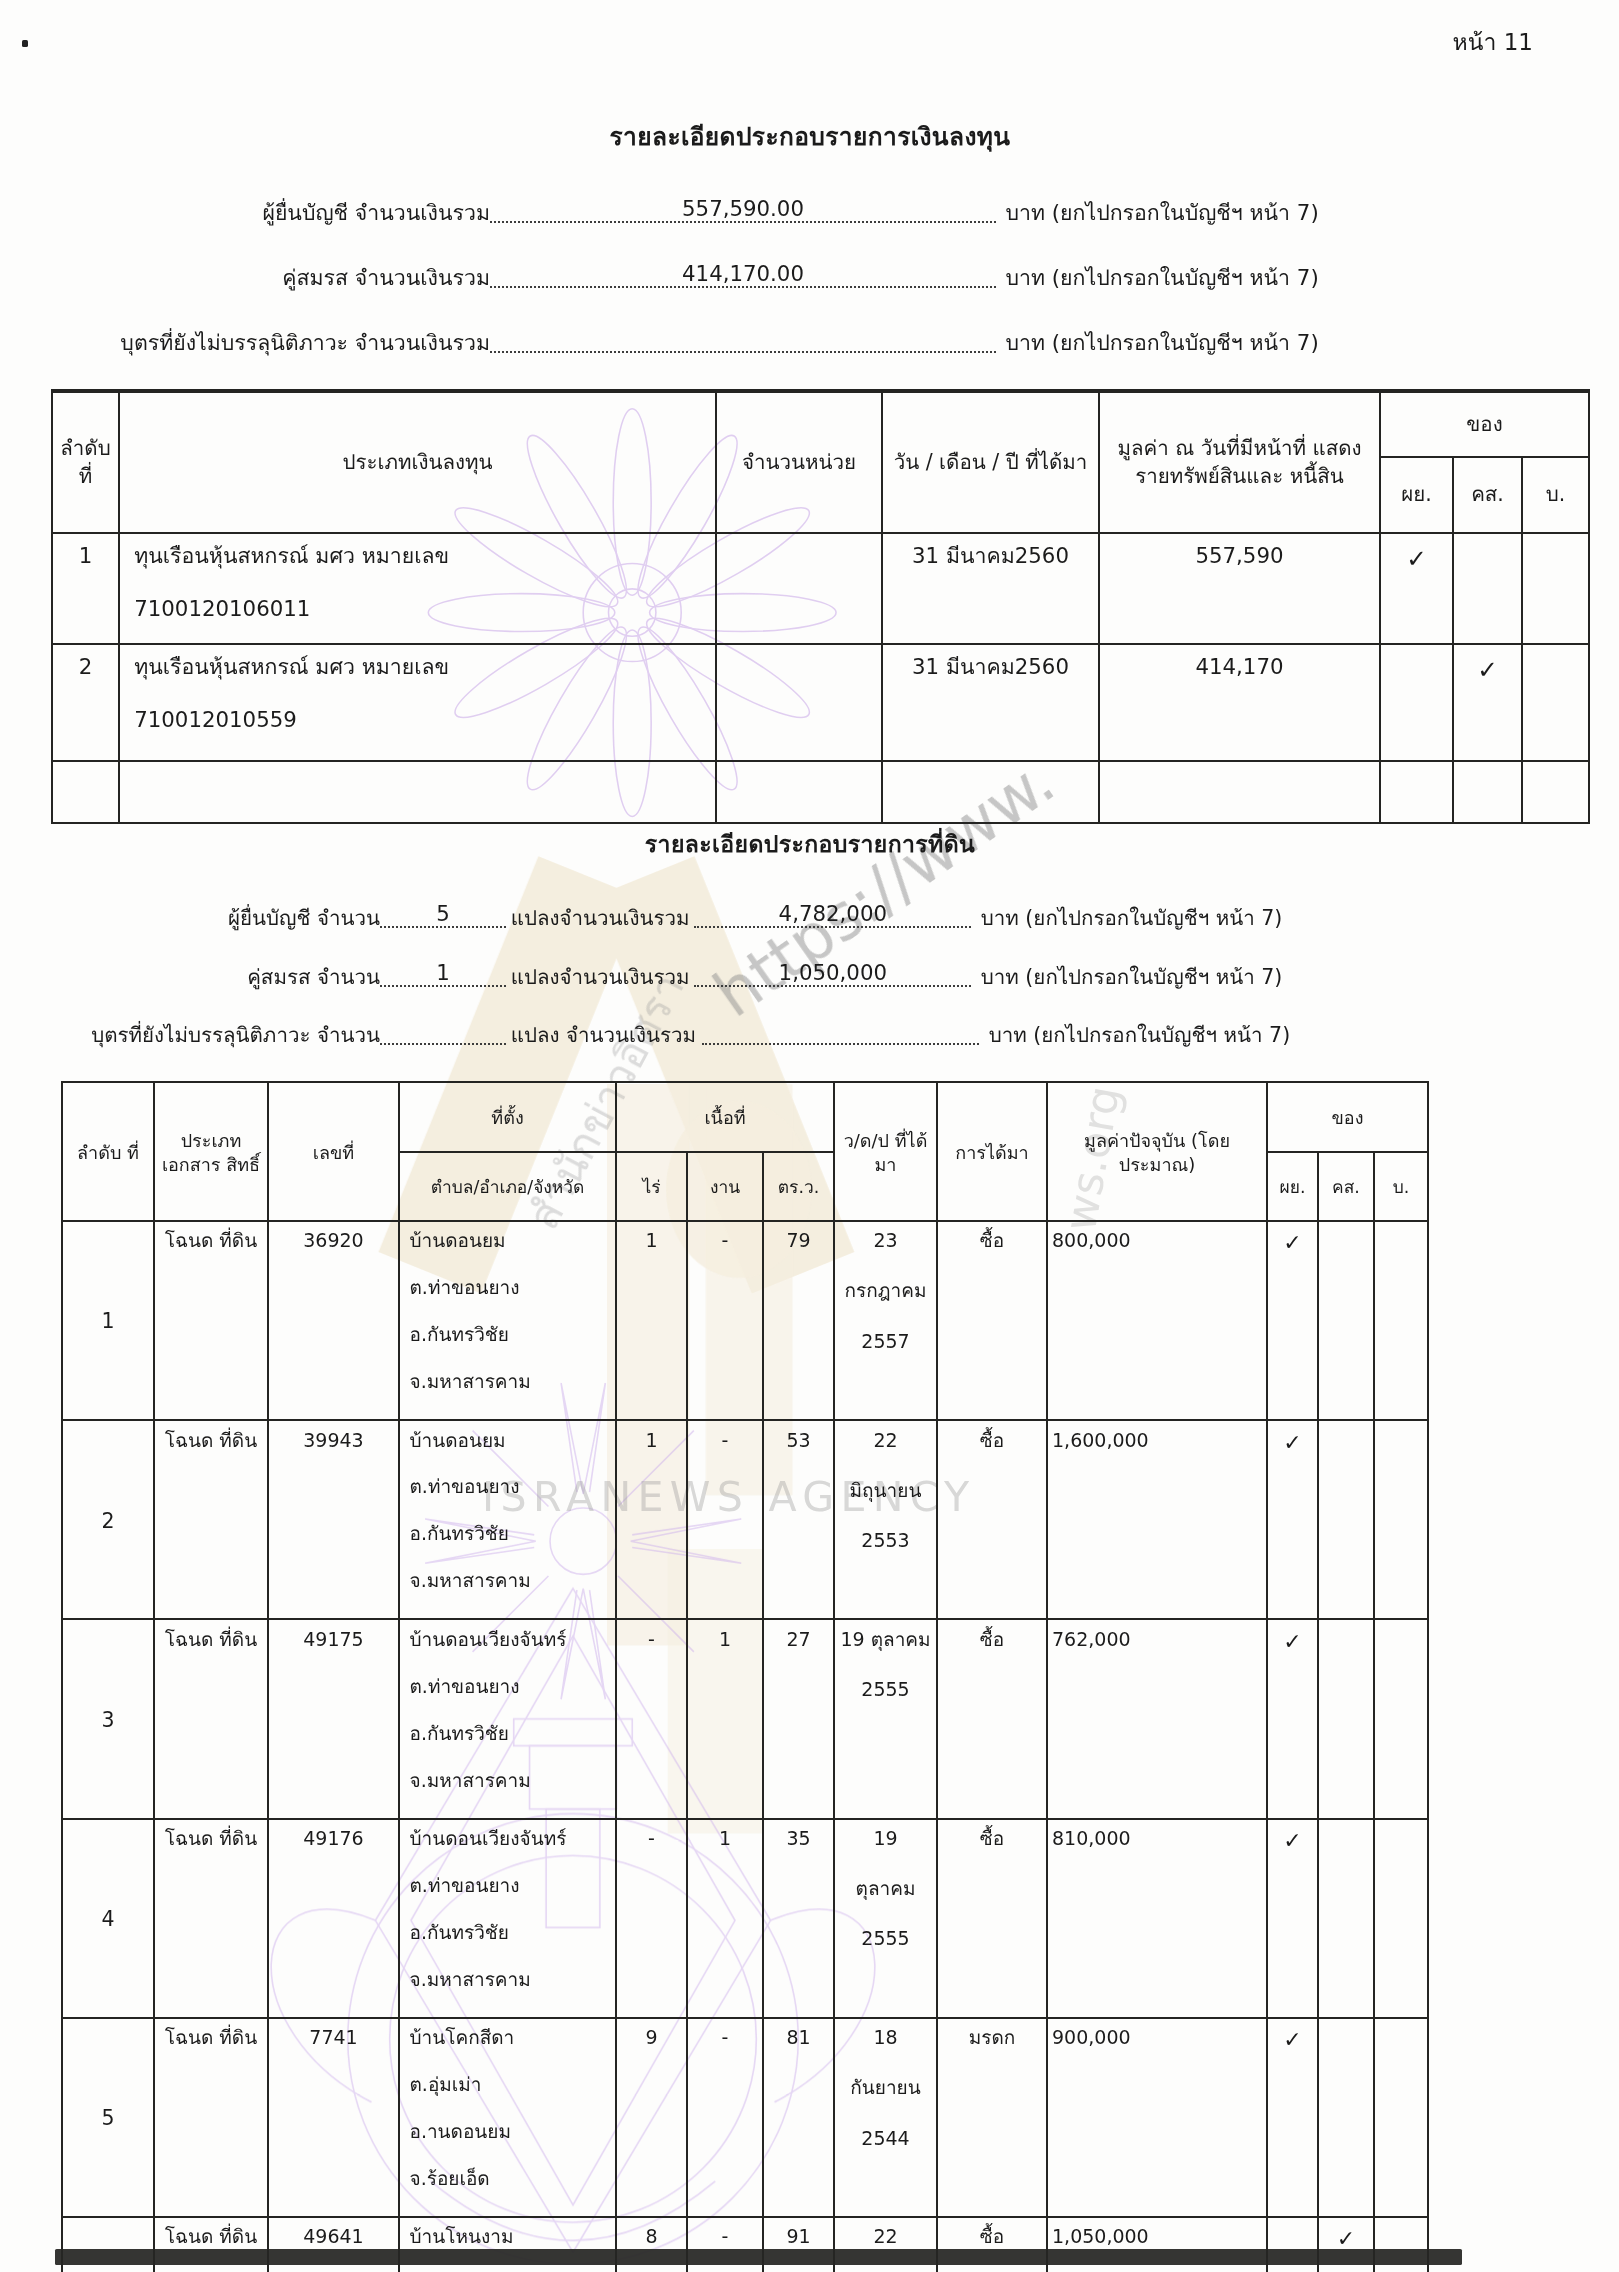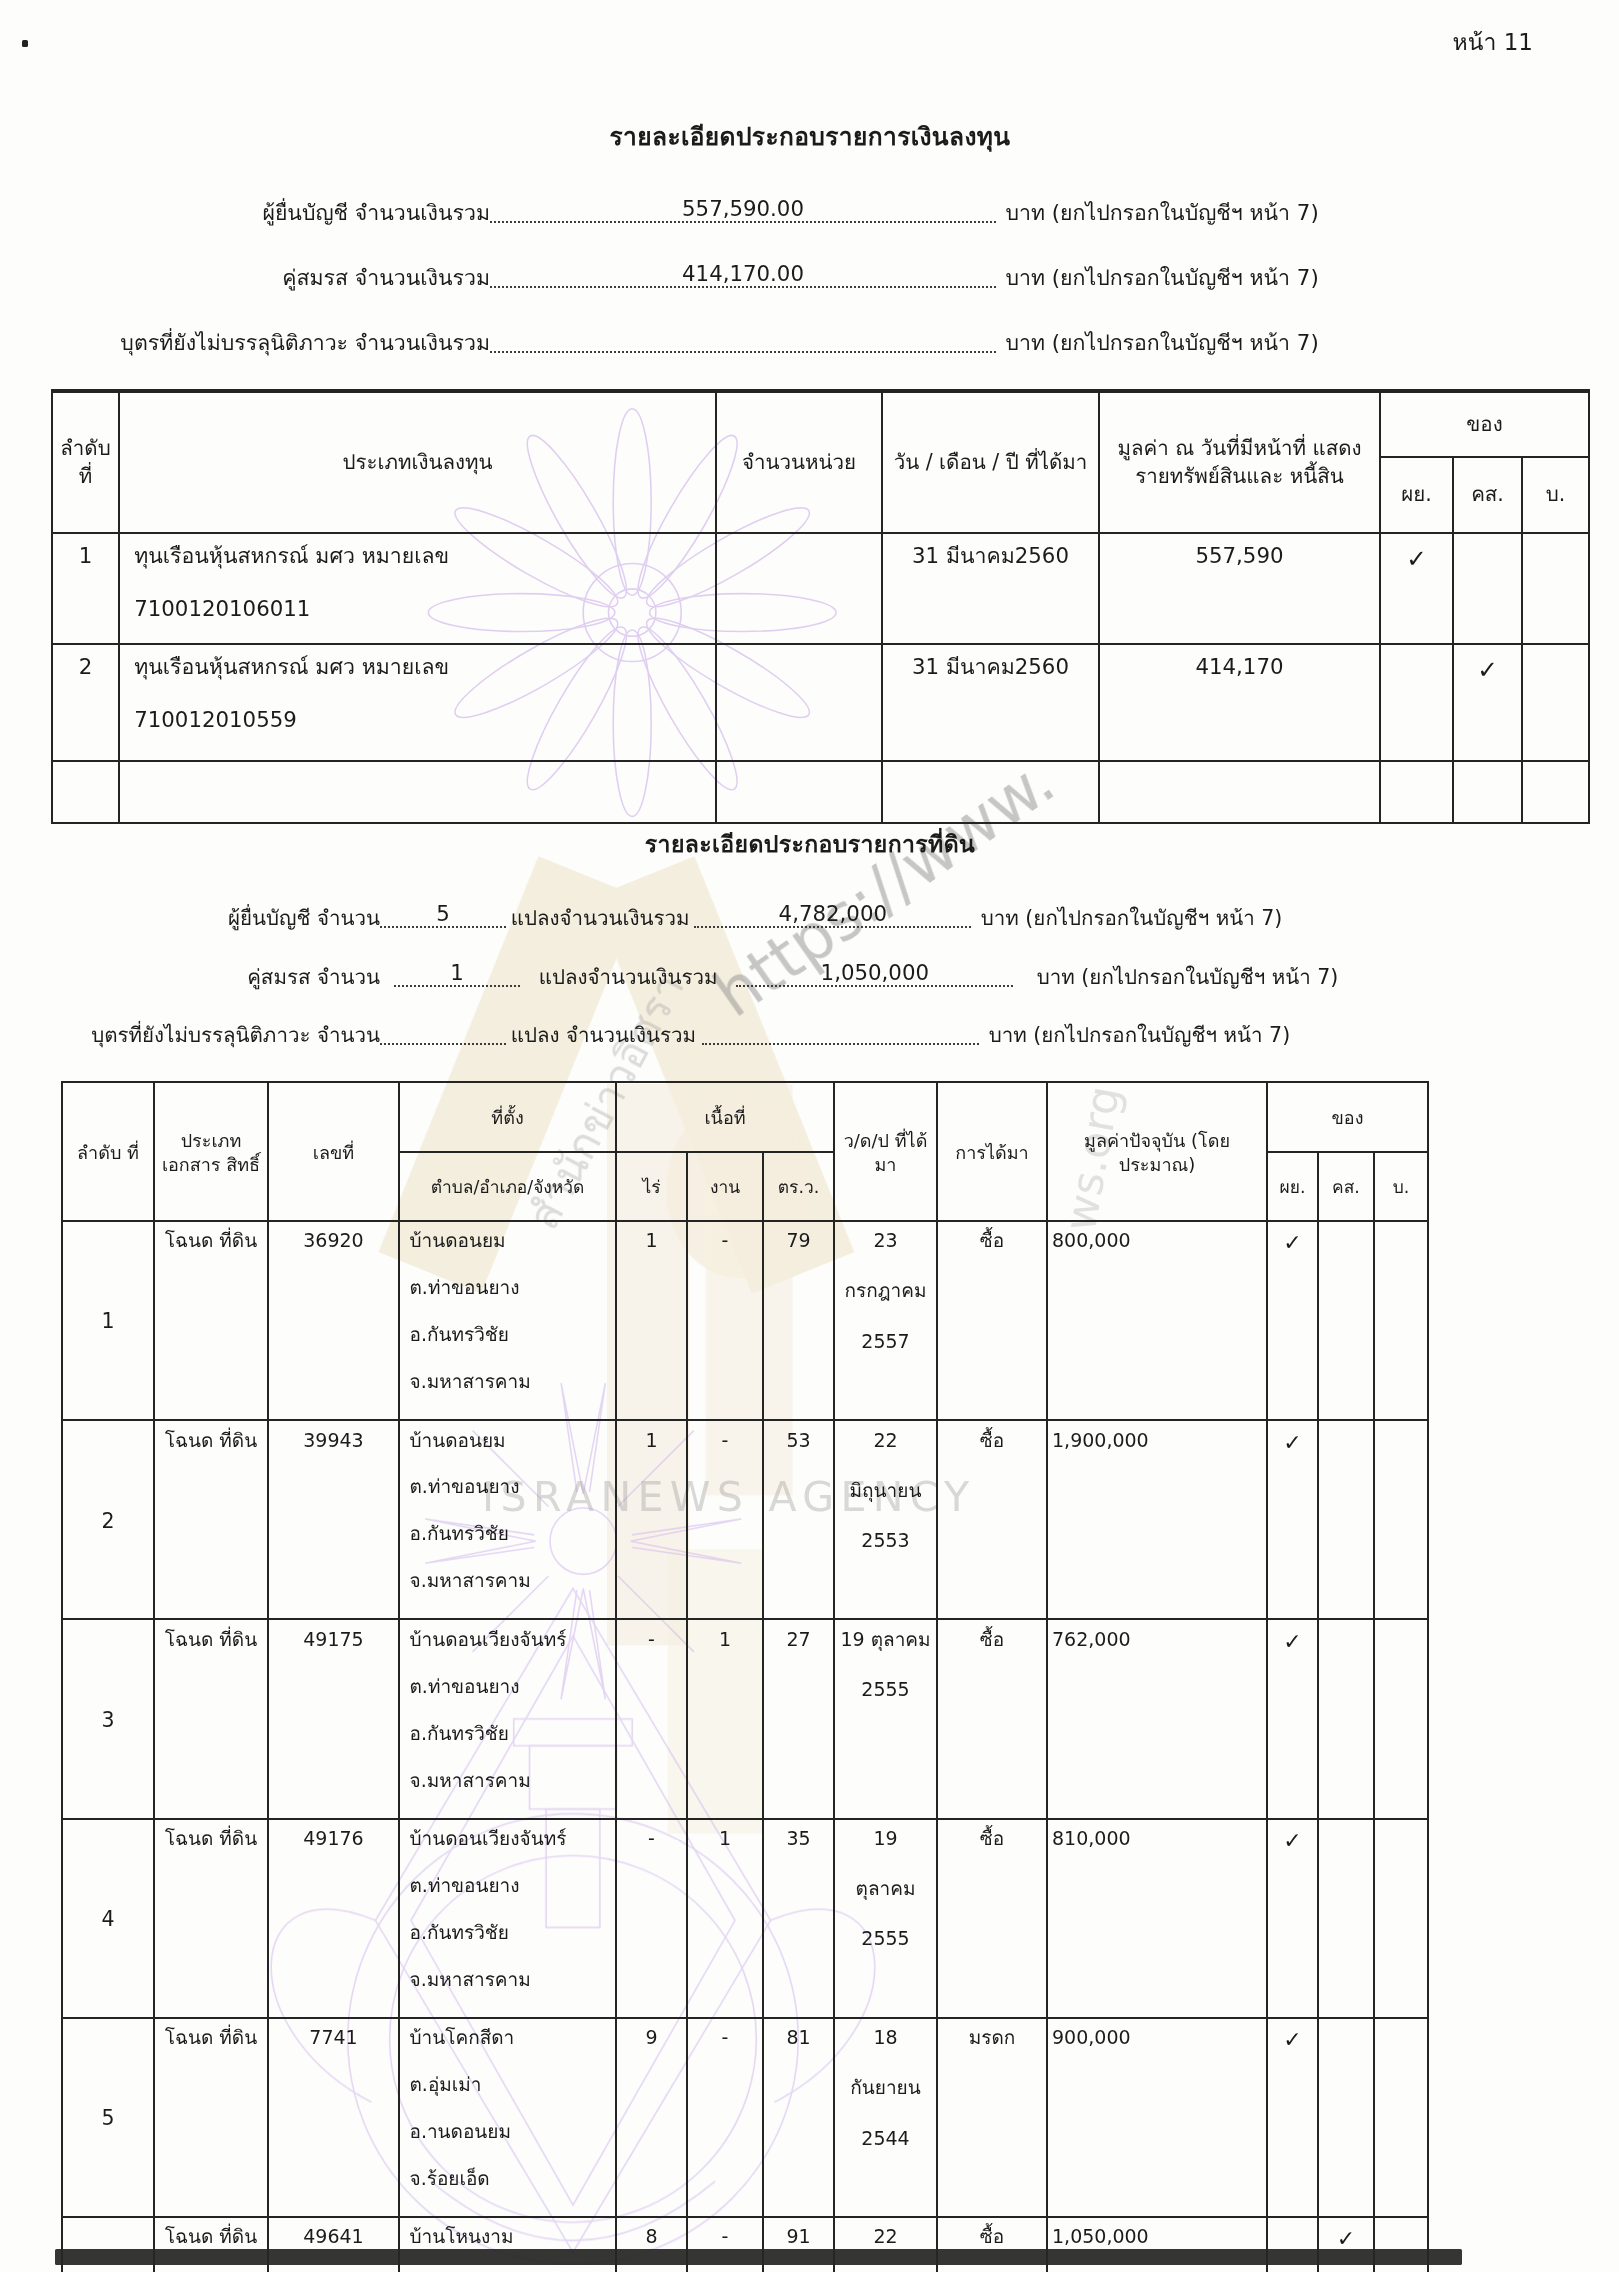--- a/index.html
+++ b/index.html
@@ -211,21 +211,21 @@
 
     <div class="sec-title" style="top:826px;font-size:23px;">รายละเอียดประกอบรายการที่ดิน</div>
 
     <div class="fline" style="left:40px;top:901px;font-size:20.5px;">
       <span class="fl-label" style="width:340px;">ผู้ยื่นบัญชี  จำนวน</span>
       <span class="fl-dots" style="width:126px;"><span class="fl-val">5</span></span>
       <span class="fl-suffix" style="margin-left:4.7px;margin-right:4.7px;">แปลงจำนวนเงินรวม</span>
       <span class="fl-dots" style="width:277px;"><span class="fl-val">4,782,000</span></span>
       <span class="fl-suffix">บาท  (ยกไปกรอกในบัญชีฯ หน้า 7)</span>
     </div>
-    <div class="fline" style="left:40px;top:960px;font-size:20.5px;gap:14px;">
+    <div class="fline" style="left:40px;top:960px;font-size:20.5px;">
       <span class="fl-label" style="width:340px;">คู่สมรส  จำนวน</span>
       <span class="fl-dots" style="width:126px;"><span class="fl-val">1</span></span>
       <span class="fl-suffix" style="margin-left:4.7px;margin-right:4.7px;">แปลงจำนวนเงินรวม</span>
       <span class="fl-dots" style="width:277px;"><span class="fl-val">1,050,000</span></span>
       <span class="fl-suffix">บาท  (ยกไปกรอกในบัญชีฯ หน้า 7)</span>
     </div>
     <div class="fline" style="left:40px;top:1018px;font-size:20.5px;">
       <span class="fl-label" style="width:340px;">บุตรที่ยังไม่บรรลุนิติภาวะ  จำนวน</span>
       <span class="fl-dots" style="width:126px;"><span class="fl-val"></span></span>
       <span class="fl-suffix" style="margin-left:4.7px;margin-right:6px;">แปลง จำนวนเงินรวม</span>
@@ -308,21 +308,21 @@
           </td>
           <td class="c-ctr">1</td>
           <td class="c-ctr">-</td>
           <td class="c-ctr">53</td>
           <td class="c-date">
             <div>22</div>
             <div>มิถุนายน</div>
             <div>2553</div>
           </td>
           <td class="c-ctr">ซื้อ</td>
-          <td class="c-val">1,900,000</td>
+          <td class="c-val">1,600,000</td>
           <td class="c-chk">✓</td>
           <td class="c-chk"></td>
           <td class="c-chk"></td>
         </tr>
         <tr style="height:186px;">
           <td class="c-no">3</td>
           <td class="c-doc">โฉนด ที่ดิน</td>
           <td class="c-num">49175</td>
           <td class="c-loc">
             <div>บ้านดอนเวียงจันทร์</div>

